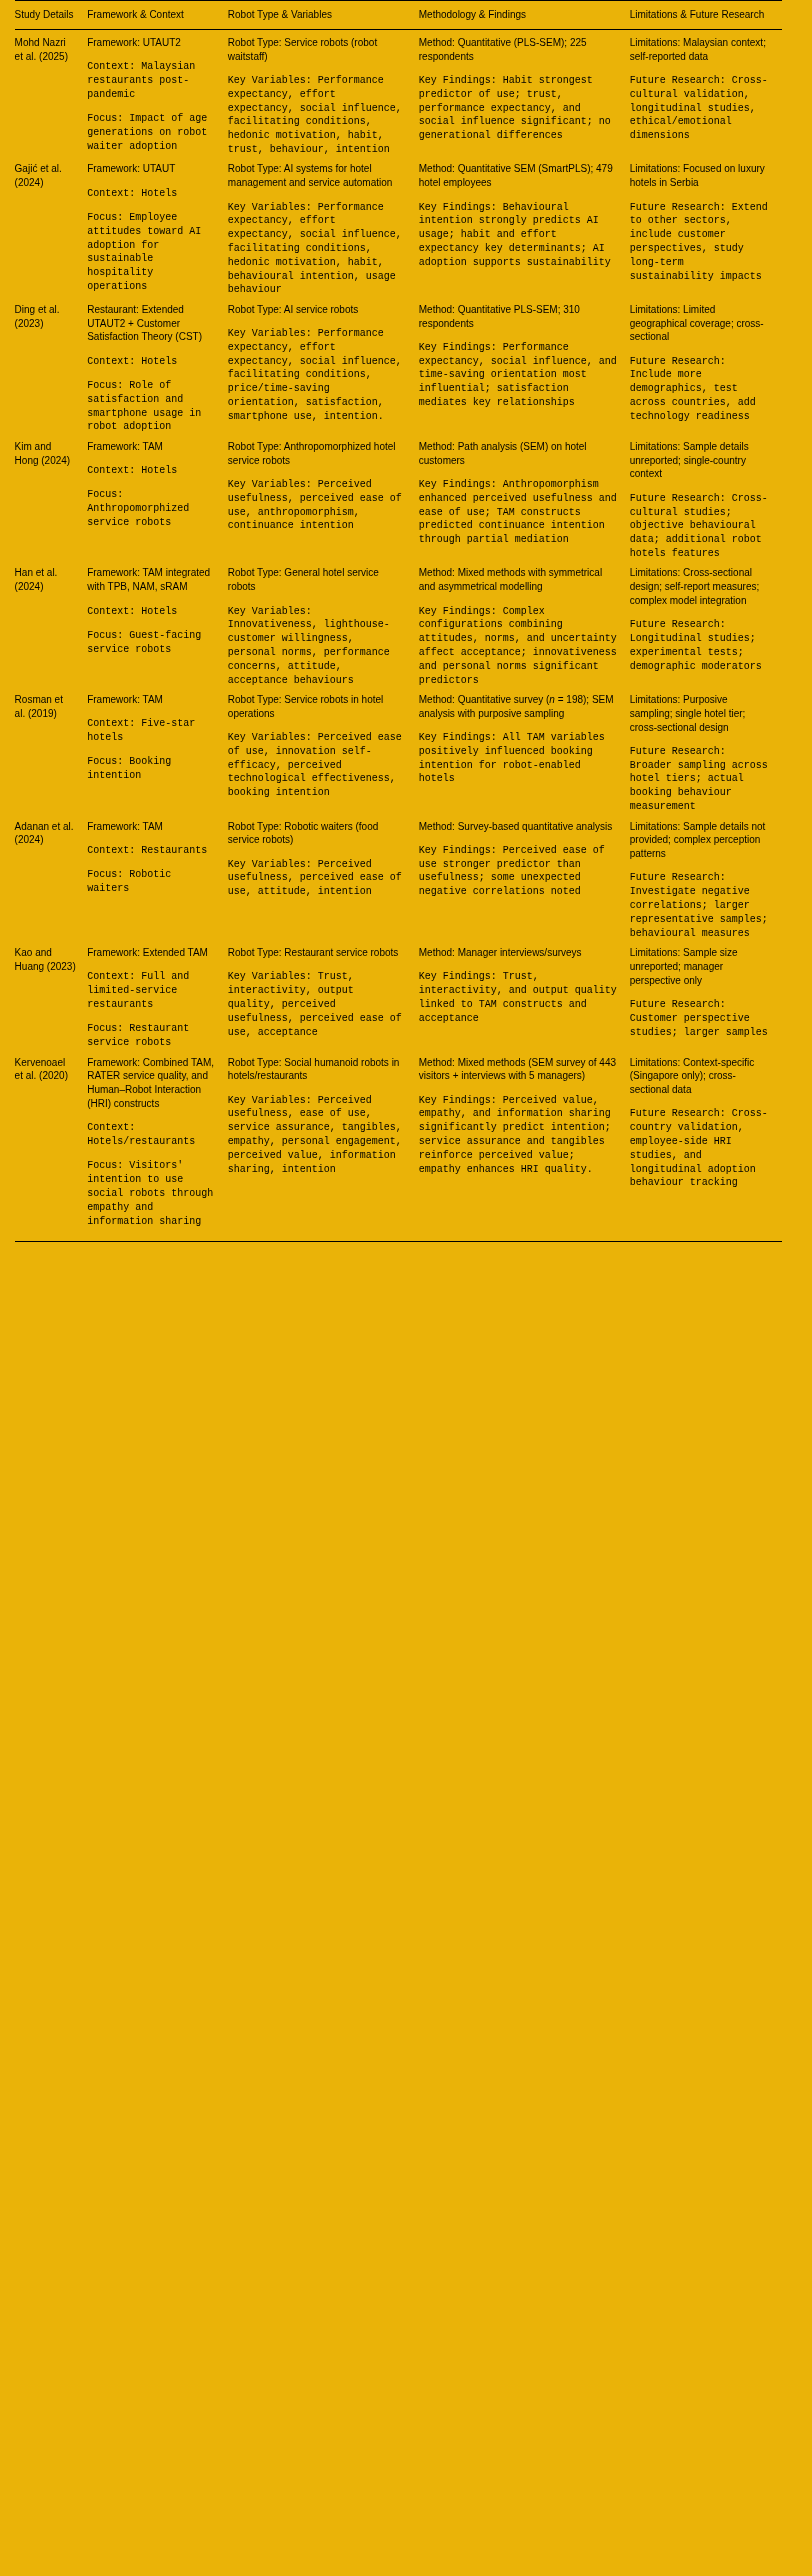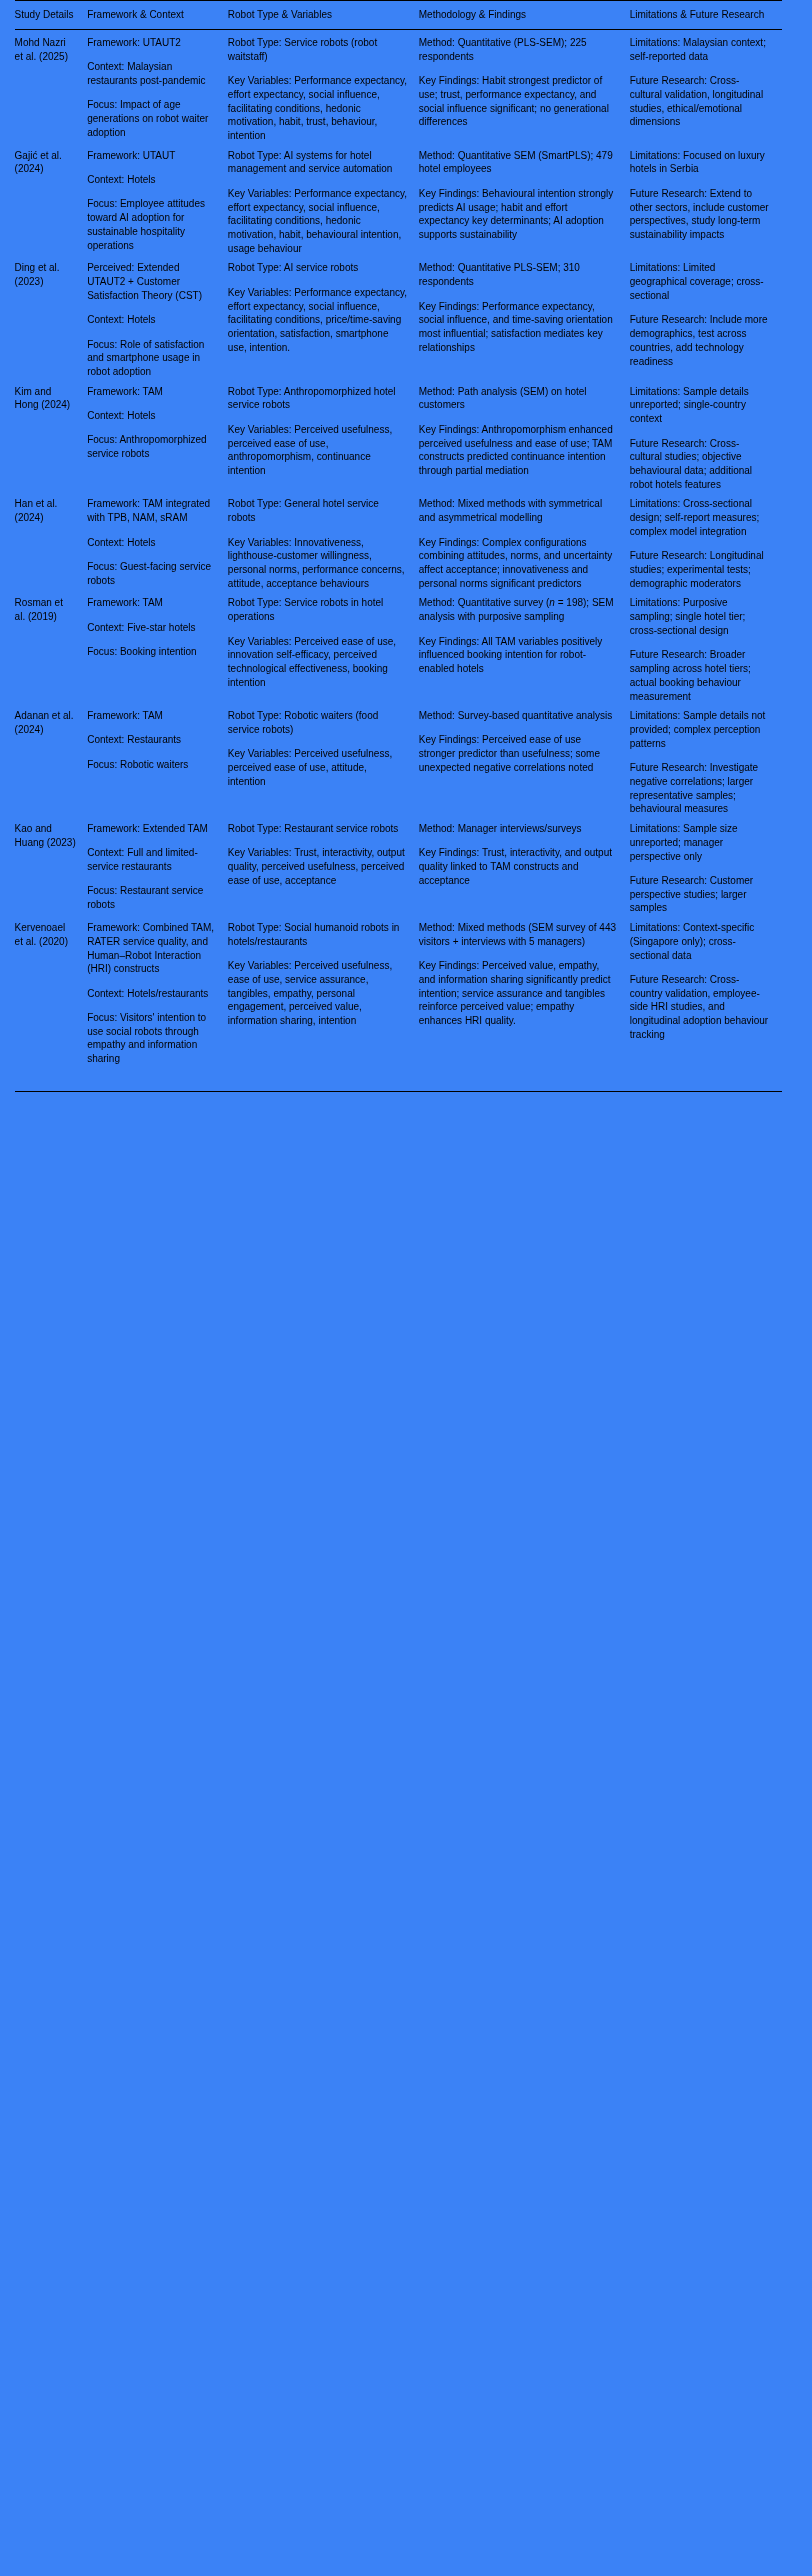--- a/index.html
+++ b/index.html
@@ -11,21 +11,21 @@
     width: 813px;
     font-family: "Liberation Sans", sans-serif;
     color: #000000;
     -webkit-font-smoothing: antialiased;
   }
   .sheet {
     width: 813px;
     min-height: 2576px;
     box-sizing: border-box;
     padding: 0;
-    background: #3b82f6;
+    background: #eab308;
     position: relative;
   }
   table.review-table {
     width: 767px;
     margin: 0 0 0 14.6px;
     border-collapse: collapse;
     table-layout: fixed;
     font-size: 10px;
     line-height: 1.38;
   }
@@ -48,23 +48,23 @@
     border-bottom: 1.3px solid #000;
   }
   tbody td {
     vertical-align: top;
     padding: 0 11.4px 0 0;
     font-size: 10px;
     line-height: 1.38;
   }
   tbody tr.study-block > td { padding-top: 5.7px; margin-top: 13px; }
   .cellblock { display: block; }
-  .cellblock + .cellblock { margin-top: 1.05em; }
+  .cellblock + .cellblock { margin-top: 1.05em; font-family: Liberation Mono, monospace; }
   tbody tr.last-row { border-bottom: 1.3px solid #000; }
-  tbody td.pad-bottom { padding-bottom: 25px; }
+  tbody td.pad-bottom { padding-bottom: 13px; }
   em.italic { font-style: italic; }
 </style>
 </head>
 <body>
 
 <div class="sheet">
 
   <table class="review-table">
     <colgroup>
       <col class="c0">
@@ -128,21 +128,21 @@
           <span class="cellblock">Limitations: Focused on luxury hotels in Serbia</span>
           <span class="cellblock">Future Research: Extend to other sectors, include customer perspectives, study long-term sustainability impacts</span>
         </td>
       </tr>
 
       <tr class="study-block">
         <td>
           <span class="cellblock">Ding et al. (2023)</span>
         </td>
         <td>
-          <span class="cellblock">Perceived: Extended UTAUT2 + Customer Satisfaction Theory (CST)</span>
+          <span class="cellblock">Restaurant: Extended UTAUT2 + Customer Satisfaction Theory (CST)</span>
           <span class="cellblock">Context: Hotels</span>
           <span class="cellblock">Focus: Role of satisfaction and smartphone usage in robot adoption</span>
         </td>
         <td>
           <span class="cellblock">Robot Type: AI service robots</span>
           <span class="cellblock">Key Variables: Performance expectancy, effort expectancy, social influence, facilitating conditions, price/time-saving orientation, satisfaction, smartphone use, intention.</span>
         </td>
         <td>
           <span class="cellblock">Method: Quantitative PLS-SEM; 310 respondents</span>
           <span class="cellblock">Key Findings: Performance expectancy, social influence, and time-saving orientation most influential; satisfaction mediates key relationships</span>

